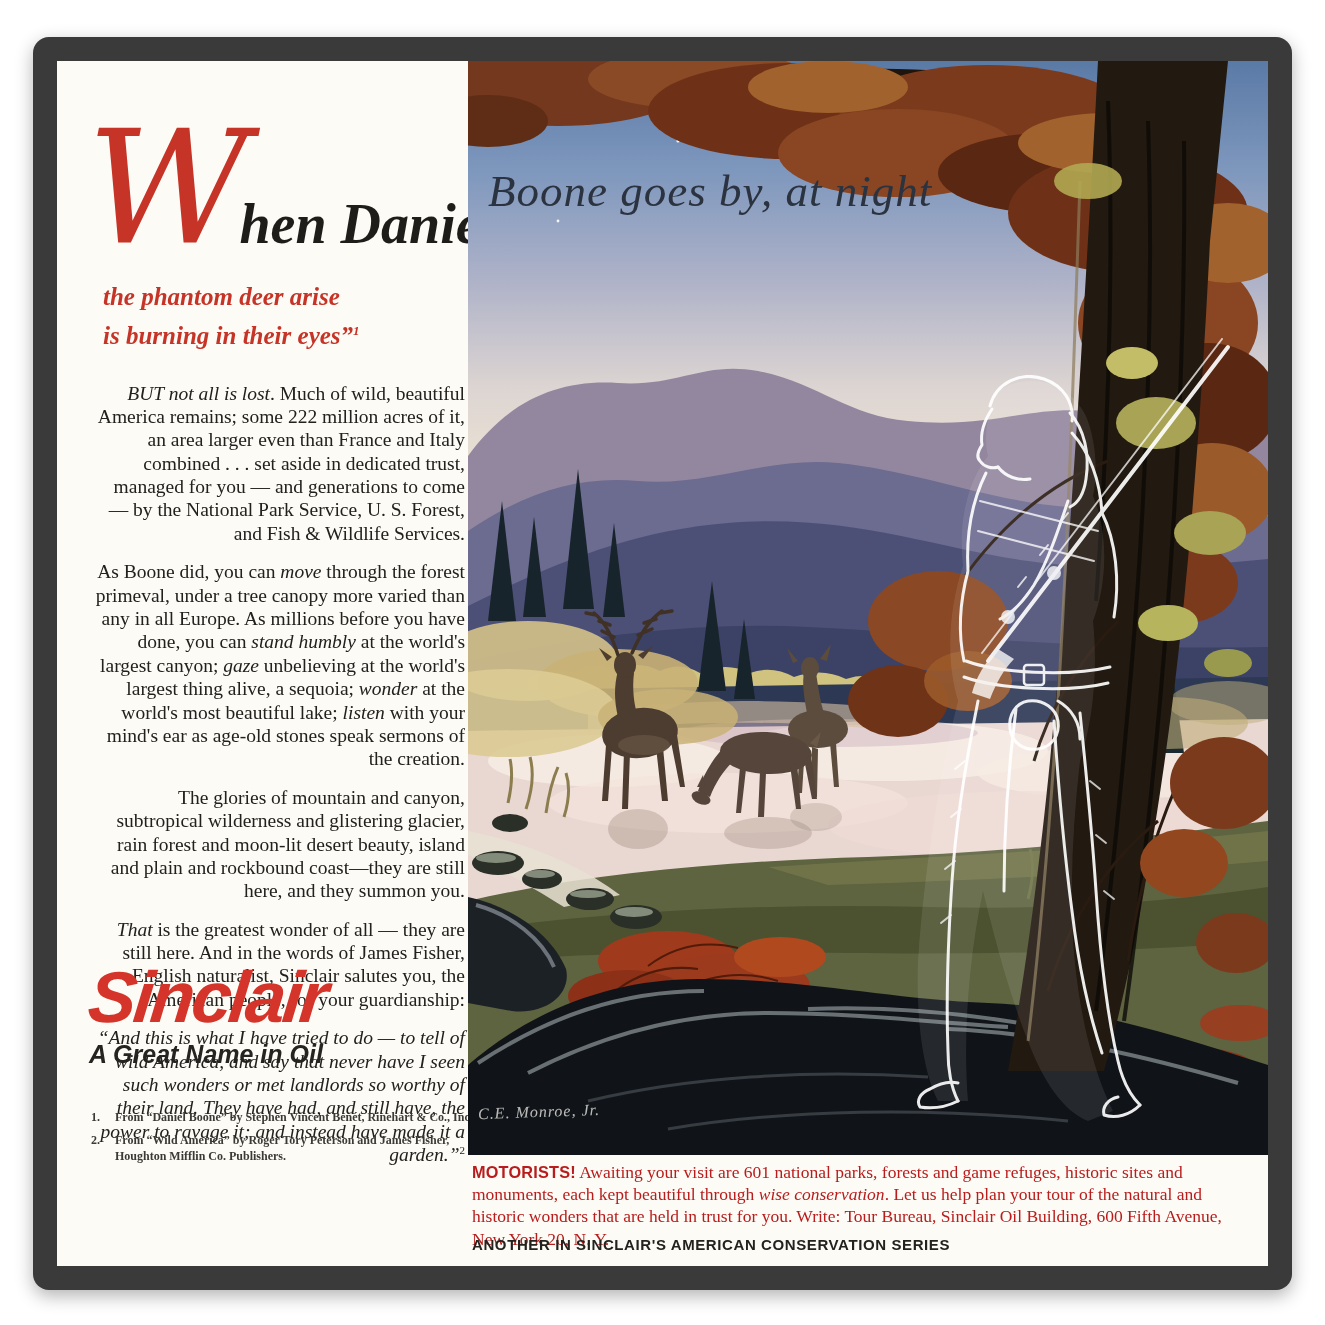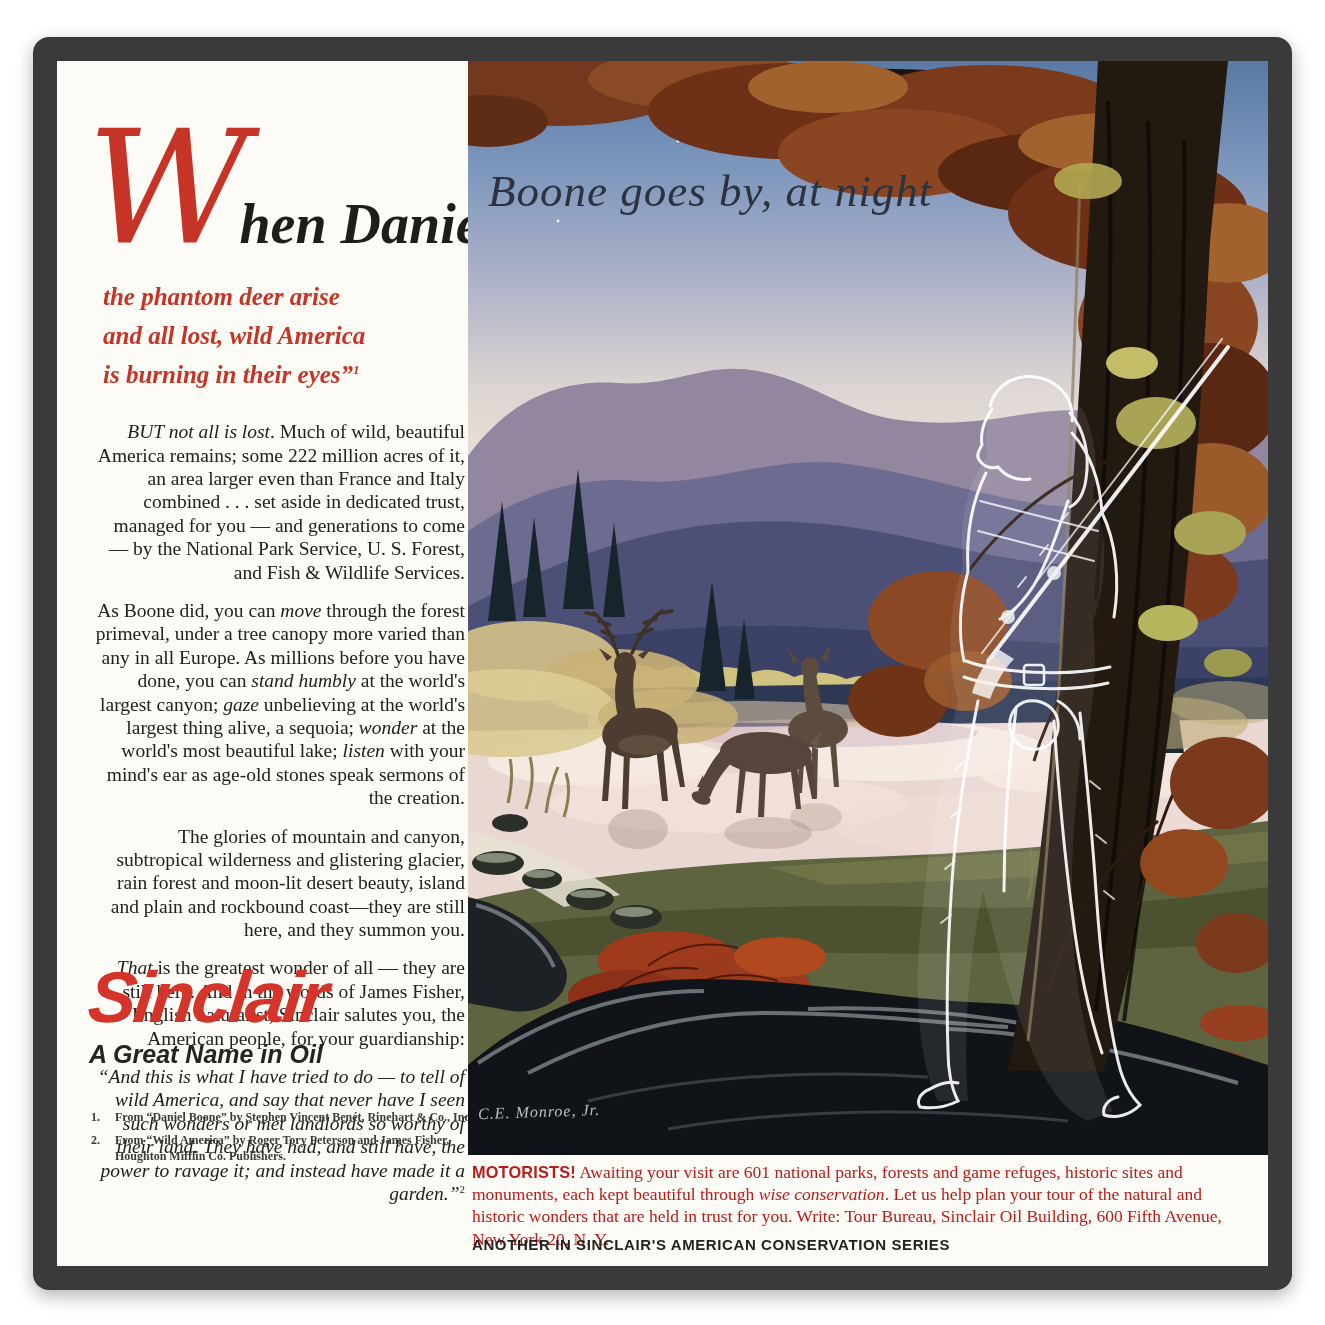--- a/index.html
+++ b/index.html
@@ -61,21 +61,20 @@
   <div class="frame">
     <div class="page">
 
       <div class="left-col">
         <div class="headline">
           <span class="w-initial">W</span><span class="headline-rest">hen Daniel</span>
         </div>
 
         <div class="verse">
           <div>the phantom deer arise</div>
-          <div>and all lost, wild America</div>
           <div><span>is burning in their eyes”</span><sup>1</sup></div>
         </div>
 
         <div class="body-copy">
           <p><em>BUT not all is lost</em><span>. Much of wild, beautiful America remains; some 222 million acres of it, an area larger even than France and Italy combined . . . set aside in dedicated trust, managed for you — and generations to come — by the National Park Service, U. S. Forest, and Fish &amp; Wildlife Services.</span></p>
           <p><span>As Boone did, you can </span><em>move</em><span> through the forest primeval, under a tree canopy more varied than any in all Europe. As millions before you have done, you can </span><em>stand humbly</em><span> at the world's largest canyon; </span><em>gaze</em><span> unbelieving at the world's largest thing alive, a sequoia; </span><em>wonder</em><span> at the world's most beautiful lake; </span><em>listen</em><span> with your mind's ear as age-old stones speak sermons of the creation.</span></p>
           <p><span>The glories of mountain and canyon, subtropical wilderness and glistering glacier, rain forest and moon-lit desert beauty, island and plain and rockbound coast—they are still here, and they summon you.</span></p>
           <p><em>That</em><span> is the greatest wonder of all — they are still here. And in the words of James Fisher, English naturalist, Sinclair salutes you, the American people, for your guardianship:</span></p>
           <p><em>“And this is what I have tried to do — to tell of wild America, and say that never have I seen such wonders or met landlords so worthy of their land. They have had, and still have, the power to ravage it; and instead have made it a garden.”</em><sup>2</sup></p>
         </div>

